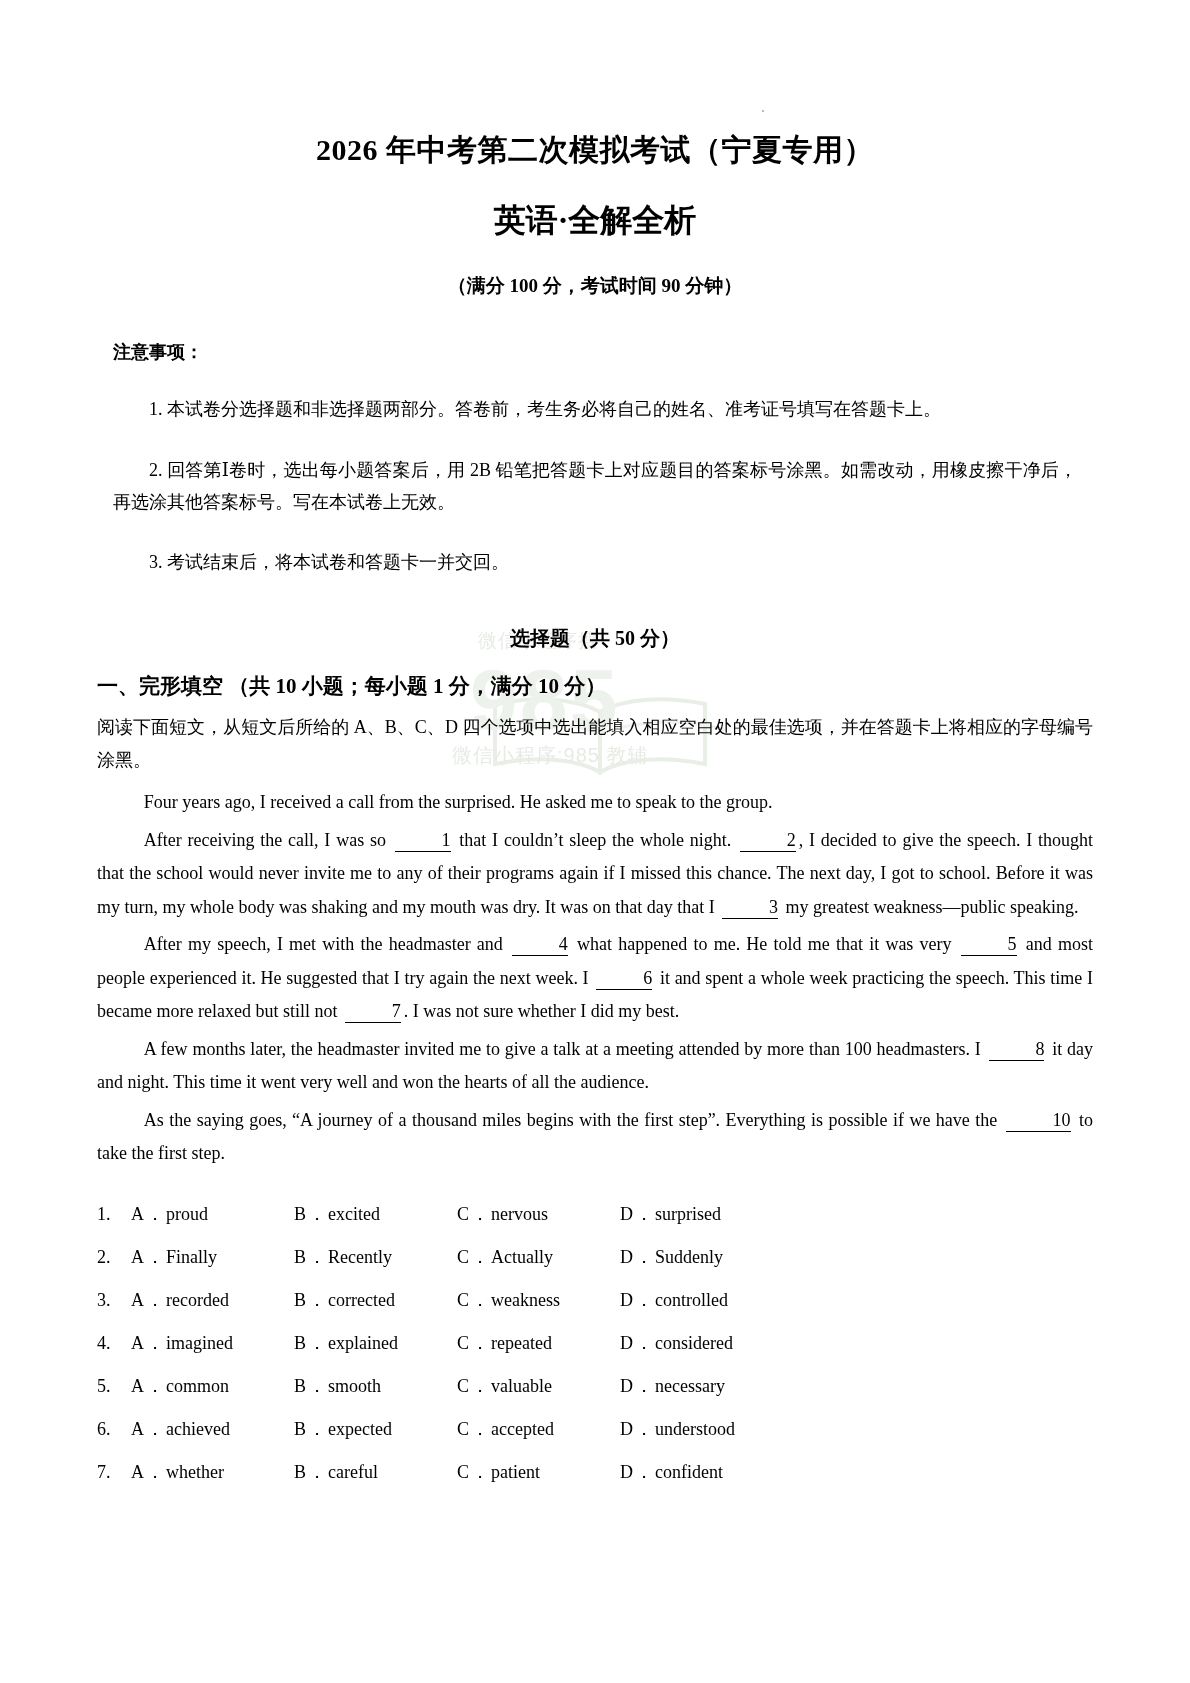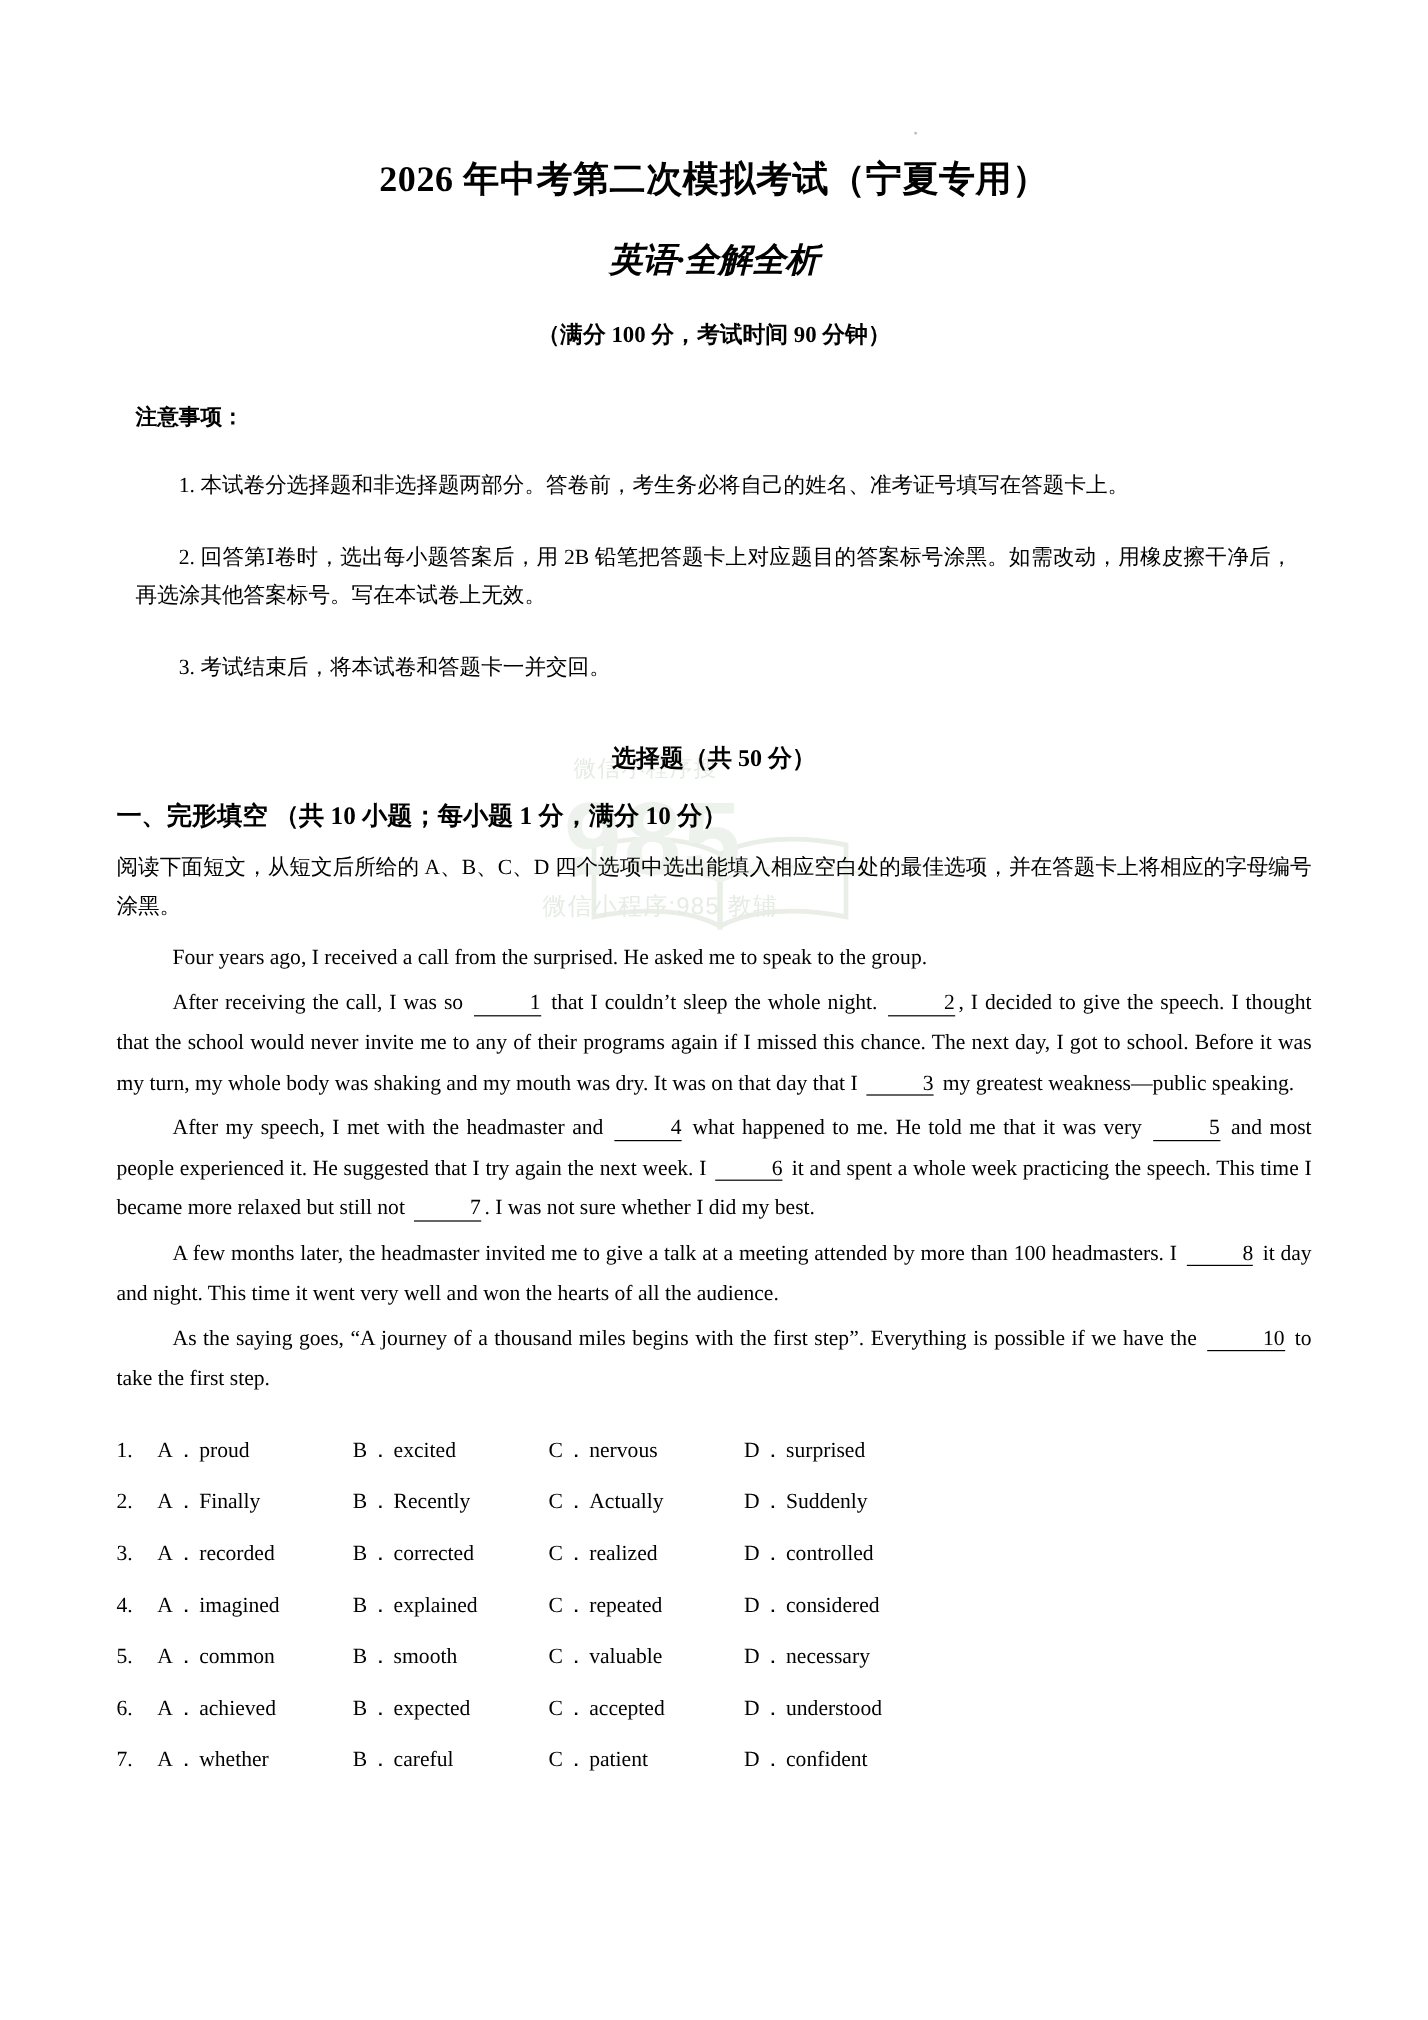--- a/index.html
+++ b/index.html
@@ -71,26 +71,25 @@
     text-align: center;
     font-size: 30px;
     font-weight: bold;
     margin: 0;
     padding-top: 130px;
     line-height: 1.3;
     letter-spacing: 0.5px;
   }
   .doc-subtitle {
     text-align: center;
-    font-size: 28px;
+    font-size: 32px;
     font-weight: bold;
     margin: 0;
     padding-top: 31px;
     line-height: 1.3;
-    font-style: italic;
   }
   .doc-meta {
     text-align: center;
     font-size: 19px;
     font-weight: bold;
     margin: 0;
     padding-top: 32px;
     line-height: 1.3;
   }
 
@@ -253,21 +252,21 @@
           <span class="qnum">2.</span>
           <span class="opt"><span class="letter">A．</span><span>Finally</span></span>
           <span class="opt"><span class="letter">B．</span><span>Recently</span></span>
           <span class="opt"><span class="letter">C．</span><span>Actually</span></span>
           <span class="opt"><span class="letter">D．</span><span>Suddenly</span></span>
         </div>
         <div class="option-row">
           <span class="qnum">3.</span>
           <span class="opt"><span class="letter">A．</span><span>recorded</span></span>
           <span class="opt"><span class="letter">B．</span><span>corrected</span></span>
-          <span class="opt"><span class="letter">C．</span><span>realized</span></span>
+          <span class="opt"><span class="letter">C．</span><span>weakness</span></span>
           <span class="opt"><span class="letter">D．</span><span>controlled</span></span>
         </div>
         <div class="option-row">
           <span class="qnum">4.</span>
           <span class="opt"><span class="letter">A．</span><span>imagined</span></span>
           <span class="opt"><span class="letter">B．</span><span>explained</span></span>
           <span class="opt"><span class="letter">C．</span><span>repeated</span></span>
           <span class="opt"><span class="letter">D．</span><span>considered</span></span>
         </div>
         <div class="option-row">

